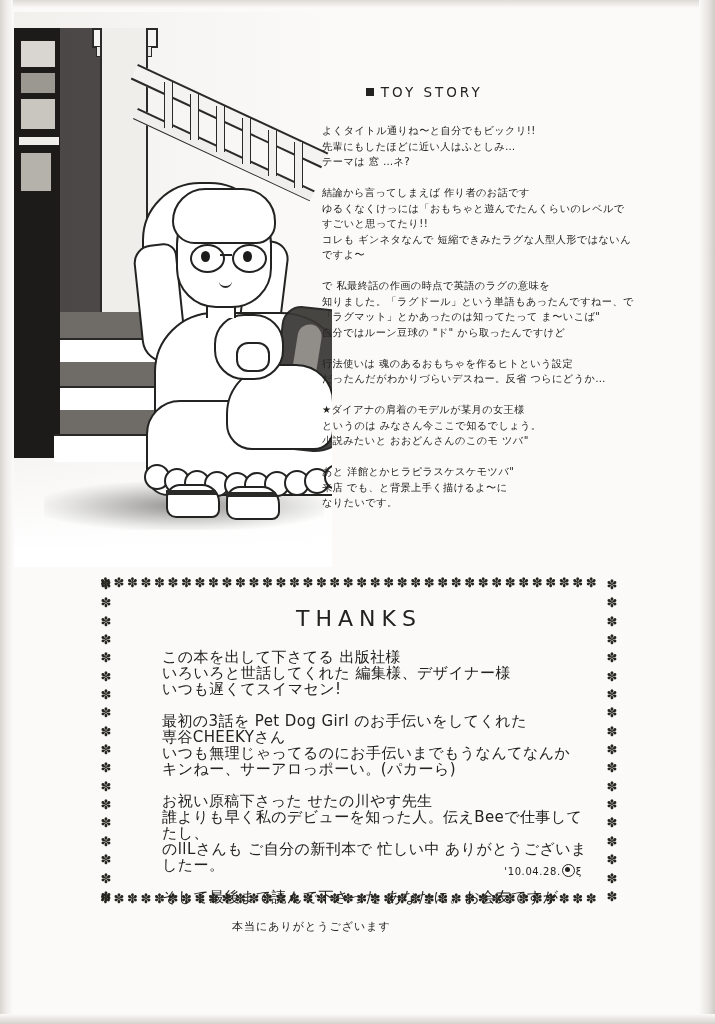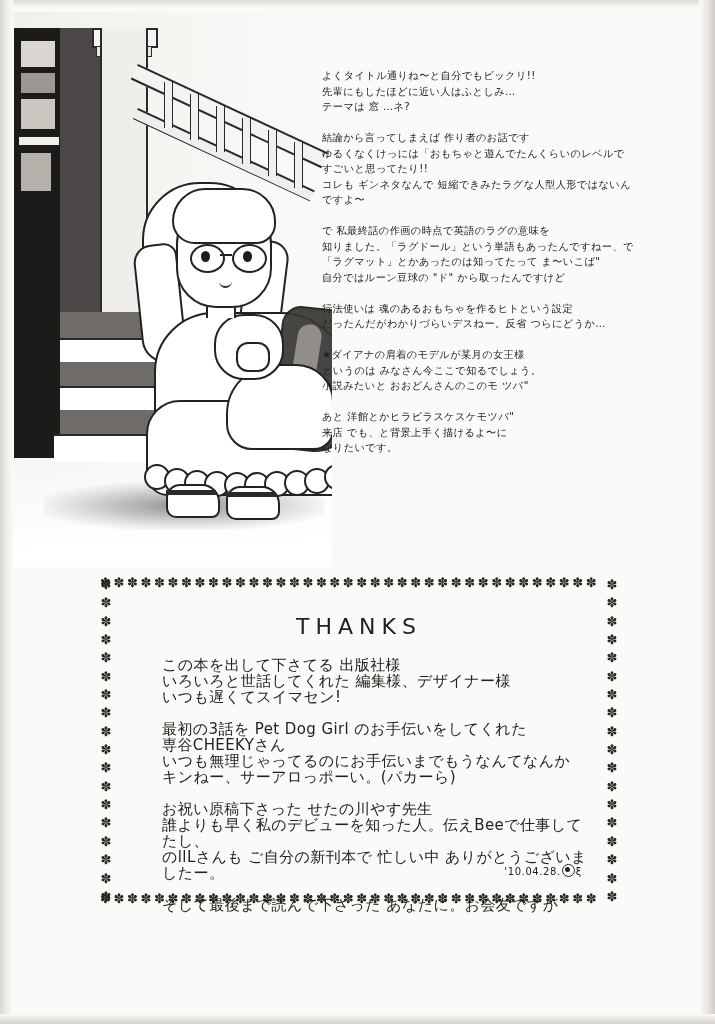--- a/index.html
+++ b/index.html
@@ -367,21 +367,21 @@
   }
   .thanks-inner {
     position: absolute;
     left: 22px; right: 22px; top: 20px; bottom: 16px;
   }
   .thanks-title {
     text-align: center;
     font-size: 22px;
     letter-spacing: 6px;
     color: #23221f;
-    margin-top: 16px;
+    margin-top: 8px;
     margin-bottom: 18px;
     font-family: "DejaVu Sans", sans-serif;
   }
   .thanks-body {
     font-size: 15px;
     line-height: 16px;
     letter-spacing: .4px;
     color: #23221f;
     padding-left: 40px;
     white-space: pre-wrap;
@@ -512,20 +512,23 @@
       <span style="left:180px;top:4px;"></span>
     </div>
 
     <div class="shoe" style="left:152px; top:472px;"></div>
     <div class="shoe-band" style="left:152px; top:478px;"></div>
     <div class="shoe" style="left:212px; top:474px;"></div>
     <div class="shoe-band" style="left:212px; top:480px;"></div>
   </div>
 
   <div class="toy-story-block">
+    <div class="ts-title hand-text">
+      <span class="marker"></span><span>TOY STORY</span>
+    </div>
     <div class="ts-body hand-text">よくタイトル通りね〜と自分でもビックリ!!
 先輩にもしたほどに近い人はふとしみ…
 テーマは 窓 …ネ?
 
 結論から言ってしまえば 作り者のお話です
 ゆるくなくけっには「おもちゃと遊んでたんくらいのレベルで
 すごいと思ってたり!!
 コレも ギンネタなんで 短縮できみたラグな人型人形ではないんですよ〜
 
 で 私最終話の作画の時点で英語のラグの意味を
@@ -600,20 +603,21 @@
 最初の3話を Pet Dog Girl のお手伝いをしてくれた
 専谷CHEEKYさん
 いつも無理じゃってるのにお手伝いまでもうなんてなんか
 キンねー、サーアロっポーい。(パカーら)
 
 お祝い原稿下さった せたの川やす先生
 誰よりも早く私のデビューを知った人。伝えBeeで仕事してたし、
 のllLさんも ご自分の新刊本で 忙しい中 ありがとうございましたー。
 
 そして最後まで読んで下さった あなたに。お会友ですが</div>
+      <div class="thanks-final">本当にありがとうございます</div>
       <div class="thanks-date">
         <span>'10.04.28.</span><span class="date-stamp"></span><span>ξ</span>
       </div>
     </div>
   </div>
 
 
 </div>
 
 </body></html>

